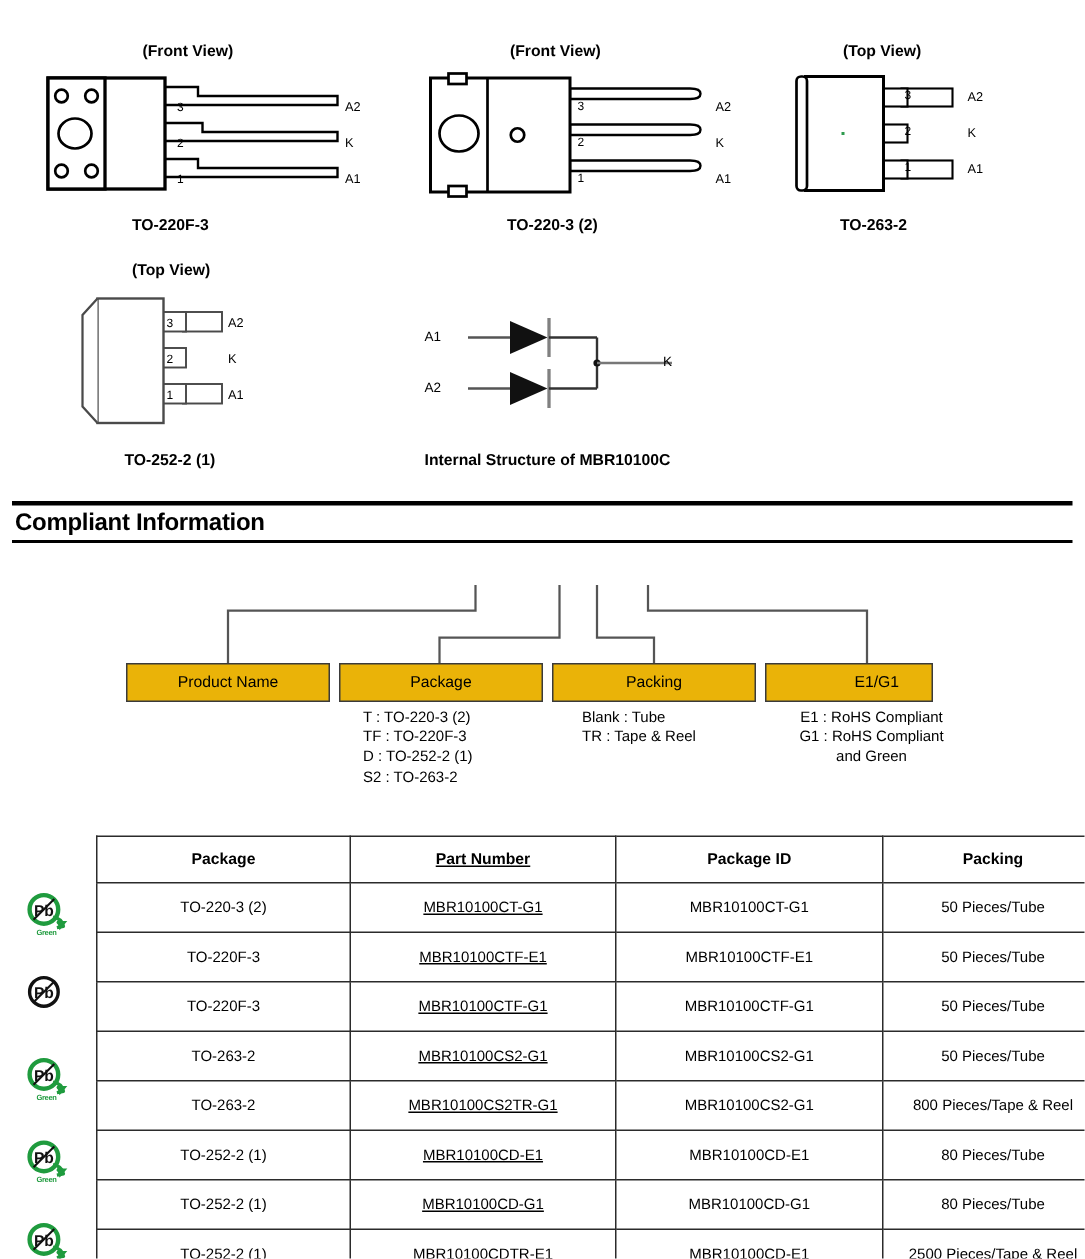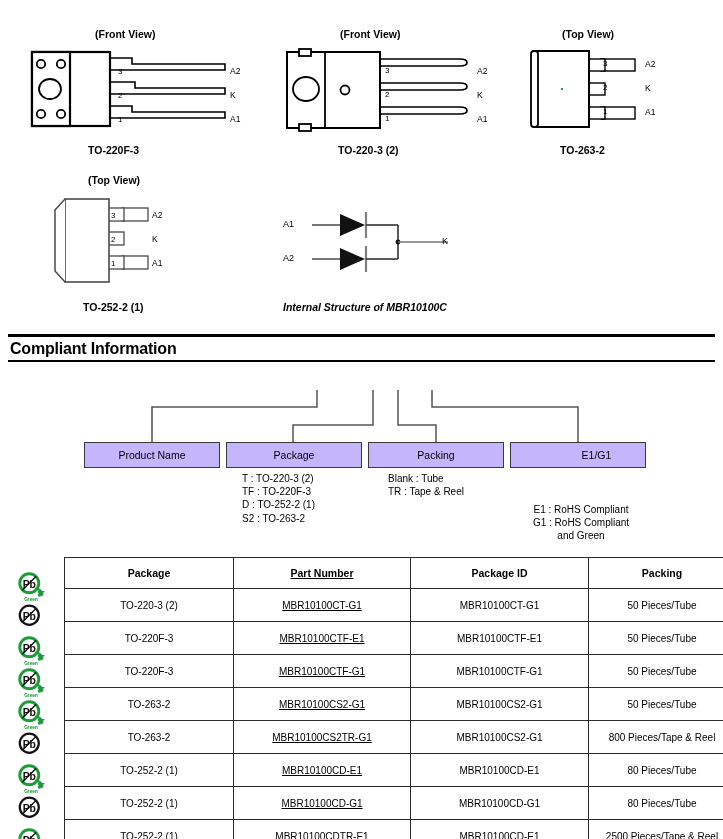--- a/index.html
+++ b/index.html
@@ -105,35 +105,35 @@
     font-size: 12.5px;
     font-weight: bold;
     letter-spacing: 0px;
   }
   #order-code span { border-bottom: 2px solid #000; padding-bottom: 0px; }
   #order-code .nb { border-bottom: none; }
 
   .order-box {
     position: absolute;
     border: 1px solid #3a3a3a;
-    background: #c4b5fd;
+    background: #eab308;
     font-size: 10.5px;
     text-align: center;
     box-sizing: border-box;
     display: flex;
     align-items: center;
     justify-content: center;
   }
   .order-legend {
     position: absolute;
     font-size: 10px;
     line-height: 13.2px;
     white-space: pre;
   }
-  .order-legend.ctr { text-align: center; margin-top: 31px; }
+  .order-legend.ctr { text-align: center; }
 
   
   #ordering-table {
     position: absolute;
     left: 64px;
     top: 557px;
     width: 651px;
     border-collapse: collapse;
     table-layout: fixed;
   }
@@ -160,20 +160,21 @@
   #pb-icon-column {
     position: absolute;
     left: 12px;
     top: 572px;
     width: 46px;
   }
   .pb-icon-wrap {
     position: relative;
     height: 32px;
     width: 46px;
+    margin-top: 23px;
   }
   .pb-icon {
     position: absolute;
     left: 4px;
     top: 0px;
     width: 30px;
     height: 26px;
   }
   .pb-green-text {
     position: absolute;
@@ -310,21 +311,21 @@
 
     <line x1="118" y1="17" x2="118" y2="51" stroke="#333333" stroke-width="1.6"></line>
 
     <circle cx="118" cy="34" r="2.4" fill="#111111"></circle>
 
     <line x1="118" y1="34" x2="168" y2="34" stroke="#777777" stroke-width="1.6"></line>
   </svg>
   <div class="node-label" style="left:283px; top:203px;">A1</div>
   <div class="node-label" style="left:283px; top:237px;">A2</div>
   <div class="node-label" style="left:442px; top:220px;">K</div>
-  <div class="diag-caption" style="left:283px; top:285px;font-style:italic;">Internal Structure of MBR10100C</div>
+  <div class="diag-caption" style="left:283px; top:285px;">Internal Structure of MBR10100C</div>
 
 </div>
 
 <div id="ordering-section-header">
   <div class="rule-top"></div>
   <div class="sect-title">Compliant Information</div>
   <div class="rule-bot"></div>
 </div>
 
 <div id="ordering-diagram">
@@ -343,21 +344,21 @@
 
   <div class="order-box" style="left:84px; top:70px; width:136px; height:26px;">
     <span>Product Name</span>
   </div>
   <div class="order-box" style="left:226px; top:70px; width:136px; height:26px;">
     <span>Package</span>
   </div>
   <div class="order-box" style="left:368px; top:70px; width:136px; height:26px;">
     <span>Packing</span>
   </div>
-  <div class="order-box" style="left:510px; top:70px; width:136px; height:26px;padding-left:37px;">
+  <div class="order-box" style="left:510px; top:70px; width:112px; height:26px;padding-left:37px;">
     <span>E1/G1</span>
   </div>
 
   <div class="order-legend" style="left:242px; top:100px;">T : TO-220-3 (2)
 TF : TO-220F-3
 D : TO-252-2 (1)
 S2 : TO-263-2</div>
   <div class="order-legend" style="left:388px; top:100px;">Blank : Tube
 TR : Tape &amp; Reel</div>
   <div class="order-legend ctr" style="left:516px; top:100px; width:130px;">E1 : RoHS Compliant

